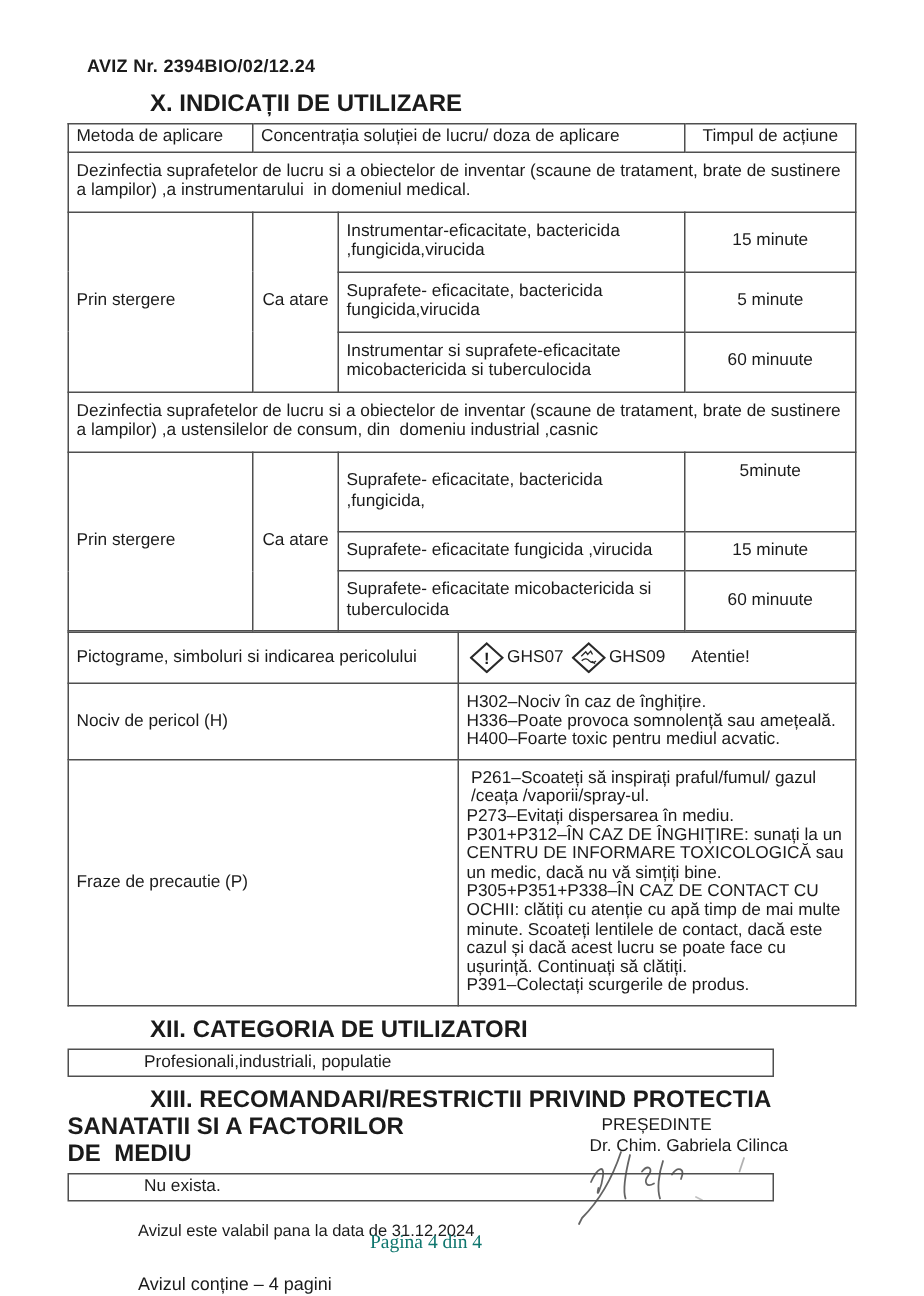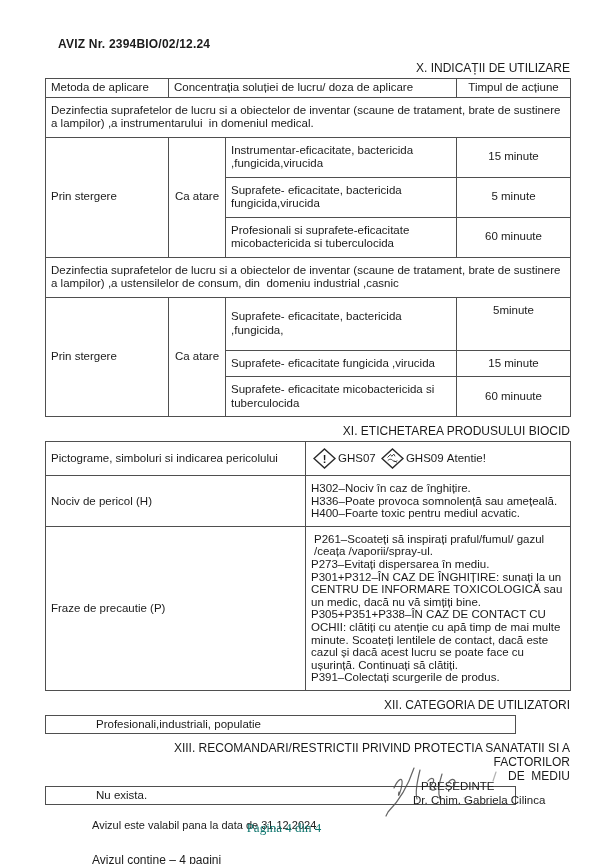--- a/index.html
+++ b/index.html
@@ -2,38 +2,38 @@
 <html><head>
 <meta charset="utf-8">
 <style>
   html,body{margin:0;padding:0;background:#ffffff;}
   .page{
     position:relative;width:616px;height:864px;background:#fff;
     font-family:"Liberation Sans",sans-serif;color:#1b1b1b;
     box-sizing:border-box;padding:37px 46px 0 45px;overflow:hidden;border-radius:25px;
   }
   .doc-number{font-weight:bold;font-size:12px;margin:0 0 10px 13px;letter-spacing:.2px;}
-  .sec-heading{font-weight:normal;font-size:12px;margin:7px 0 3px 0;padding-left:55px;text-align:right;}
+  .sec-heading{font-weight:bold;font-size:16px;margin:7px 0 3px 0;padding-left:55px;}
   .sec-heading.wrap2{padding-left:0;text-indent:55px;}
   .sec-heading .l2{display:block;text-indent:0;}
   table{border-collapse:collapse;width:525px;table-layout:fixed;}
   td{border:1px solid #4f4f4f;padding:6px 5px;font-size:11.5px;line-height:13.5px;vertical-align:middle;word-wrap:break-word;}
   .c{text-align:center;}
   .tx .hdr td{padding-top:2px;padding-bottom:2px;}
   .txi td{line-height:12.6px;}
   .txi .lbl{vertical-align:middle;}
   .picto-cell{white-space:nowrap;}
   .picto-cell .ghs{display:inline-block;vertical-align:middle;margin:0 2px 0 2px;}
   .picto-cell span{vertical-align:middle;}
   .answer-box{border:1px solid #4f4f4f;width:471px;box-sizing:border-box;
     font-size:11.5px;line-height:15px;padding:1px 5px 1px 50px;}
   .para{font-size:11px;line-height:14px;margin:0;text-indent:47px;}
   .para.first{margin-top:13px;}
   .pages-line{font-size:12px;margin:21px 0 0 47px;}
-  .sig-block{position:absolute;left:413px;top:743px;font-size:11.5px;line-height:14px;margin-top:36px;}
+  .sig-block{position:absolute;left:393px;top:743px;font-size:11.5px;line-height:14px;}
   .sig-role{padding-left:8px;}
   .sig-scribble{position:absolute;left:368px;top:760px;}
   .footer{position:absolute;left:0;width:568px;top:820px;text-align:center;
     font-family:"Liberation Serif",serif;font-size:13px;color:#0f766e;}
   .ghs svg{display:block;}
 </style>
 </head>
 <body>
 
 <div class="page">
@@ -62,21 +62,21 @@
       <td rowspan="3">Prin stergere</td>
       <td rowspan="3" class="c">Ca atare</td>
       <td>Instrumentar-eficacitate, bactericida ,fungicida,virucida</td>
       <td class="c">15 minute</td>
     </tr>
     <tr>
       <td>Suprafete- eficacitate, bactericida fungicida,virucida</td>
       <td class="c">5 minute</td>
     </tr>
     <tr>
-      <td>Profesionali si suprafete-eficacitate micobactericida si tuberculocida</td>
+      <td>Instrumentar si suprafete-eficacitate micobactericida si tuberculocida</td>
       <td class="c">60 minuute</td>
     </tr>
     <tr>
       <td colspan="4">Dezinfectia suprafetelor de lucru si a obiectelor de inventar (scaune de tratament, brate de sustinere a lampilor) ,a ustensilelor de consum, din &nbsp;domeniu industrial ,casnic</td>
     </tr>
     <tr>
       <td rowspan="3">Prin stergere</td>
       <td rowspan="3" class="c">Ca atare</td>
       <td style="height:40px">Suprafete- eficacitate, bactericida ,fungicida,</td>
       <td class="c" style="vertical-align:top">5minute</td>
@@ -85,40 +85,39 @@
       <td>Suprafete- eficacitate fungicida ,virucida</td>
       <td class="c">15 minute</td>
     </tr>
     <tr>
       <td>Suprafete- eficacitate micobactericida si tuberculocida</td>
       <td class="c">60 minuute</td>
     </tr>
   </tbody>
     </table>
 
-  <div class="sec-heading">XI. ETICHETAREA PRODUSULUI BIOCID</div>
 
   <table class="txi">
     <colgroup>
         <col style="width:260px">
         <col style="width:265px">
       </colgroup>
     <tbody>
         <tr>
       <td class="lbl">Pictograme, simboluri si indicarea pericolului</td>
       <td class="picto-cell">
         <span class="ghs"><svg width="23" height="21" viewBox="0 0 23 21">
                 <polygon points="11.5,1 22,10.5 11.5,20 1,10.5" fill="none" stroke="#2a2a2a" stroke-width="1.4"></polygon>
                 <text x="11.5" y="14.5" text-anchor="middle" font-size="11" font-weight="bold" font-family="Liberation Sans, sans-serif" fill="#1b1b1b">!</text>
               </svg></span><span>GHS07</span>
         <span class="ghs"><svg width="23" height="21" viewBox="0 0 23 21">
                 <polygon points="11.5,1 22,10.5 11.5,20 1,10.5" fill="none" stroke="#2a2a2a" stroke-width="1.4"></polygon>
                 <path d="M6.5,9.5 l3,-3 l1.3,1.8 l2,-2.2 l1.2,2.2 M6.8,12.5 c2,-2 4,-1.2 5,0 c1.2,1.2 3,1.6 4.5,0.2 M13.5,12.8 l2.2,1.6" fill="none" stroke="#2a2a2a" stroke-width="0.9"></path>
               </svg></span><span>GHS09</span>
-        <span style="margin-left:0;">Atentie!</span>
+        <span style="margin-left:14px;">Atentie!</span>
       </td>
     </tr>
     <tr>
       <td class="lbl">Nociv de pericol (H)</td>
       <td>
         <div>H302–Nociv în caz de înghițire.</div>
         <div>H336–Poate provoca somnolență sau amețeală.</div>
         <div>H400–Foarte toxic pentru mediul acvatic.</div>
       </td>
     </tr>

